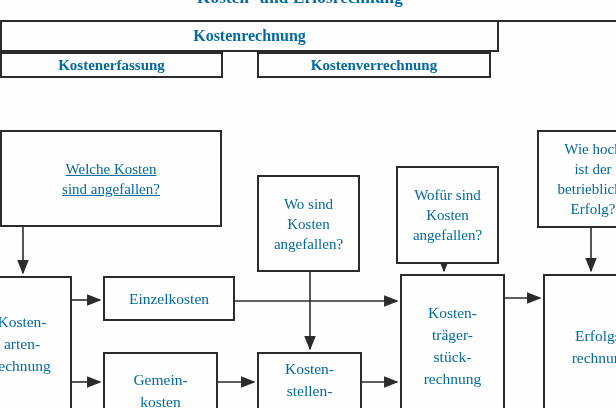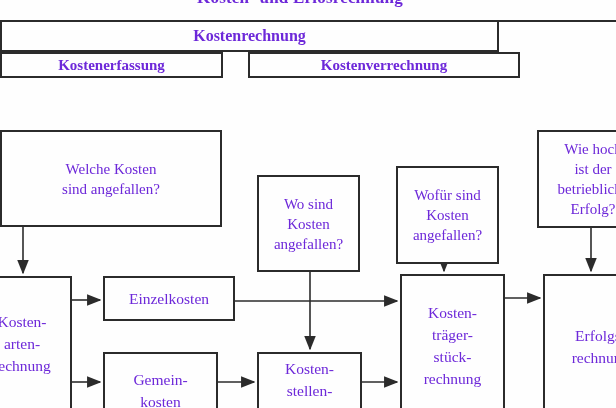--- a/index.html
+++ b/index.html
@@ -2,21 +2,21 @@
 <html><head>
 <meta charset="utf-8">
 <style>
   html,body{margin:0;padding:0;background:#e8e8e8;}
   .canvas{
     position:relative;
     width:616px;height:408px;
     overflow:hidden;
     background:#fefefe;
     font-family:"Liberation Serif","DejaVu Serif",serif;
-    color:#6d28d9;
+    color:#0369a1;
   }
   .title{
     position:absolute;
     left:-8px;top:-12px;width:616px;
     text-align:center;
     font-weight:bold;
     font-size:17px;line-height:20px;
     letter-spacing:.2px;
   }
   .box{
@@ -33,22 +33,22 @@
   .hdr{font-weight:bold;font-size:16px;}
   .hdr2{font-weight:bold;font-size:15px;}
   .q{font-size:15px;line-height:20px;}
   .p{font-size:15.5px;line-height:22px;}
   
   .topalign{align-items:flex-start;}
   .wires{position:absolute;left:0;top:0;pointer-events:none;}
   
   .b-kostenrechnung{left:0;top:20px;width:499px;height:32px;}
   .b-kostenerfassung{left:0;top:52px;width:223px;height:26px;}
-  .b-kostenverrechnung{left:248px;top:52px;width:272px;height:26px;font-family:Liberation Serif, serif;}
-  .b-q1{left:0;top:130px;width:222px;height:97px;}
+  .b-kostenverrechnung{left:257px;top:52px;width:234px;height:26px;font-family:Liberation Serif, serif;}
+  .b-q1{left:0;top:130px;width:222px;height:97px;text-decoration:underline;}
   .b-q2{left:257px;top:130px;width:103px;height:97px;margin-top:45px;}
   .b-q3{left:396px;top:130px;width:103px;height:98px;margin-top:36px;}
   .b-q4{left:537px;top:130px;width:112px;height:98px;}
   .b-kostenarten{left:-28px;top:276px;width:100px;height:170px;}
   .b-kostenarten .p{padding-top:33px;}
   .b-einzelkosten{left:103px;top:276px;width:132px;height:45px;}
   .b-gemeinkosten{left:103px;top:352px;width:115px;height:94px;}
   .b-gemeinkosten .p{padding-top:15px;}
   .b-kostenstellen{left:257px;top:352px;width:105px;height:94px;}
   .b-kostenstellen .p{padding-top:4px;}

